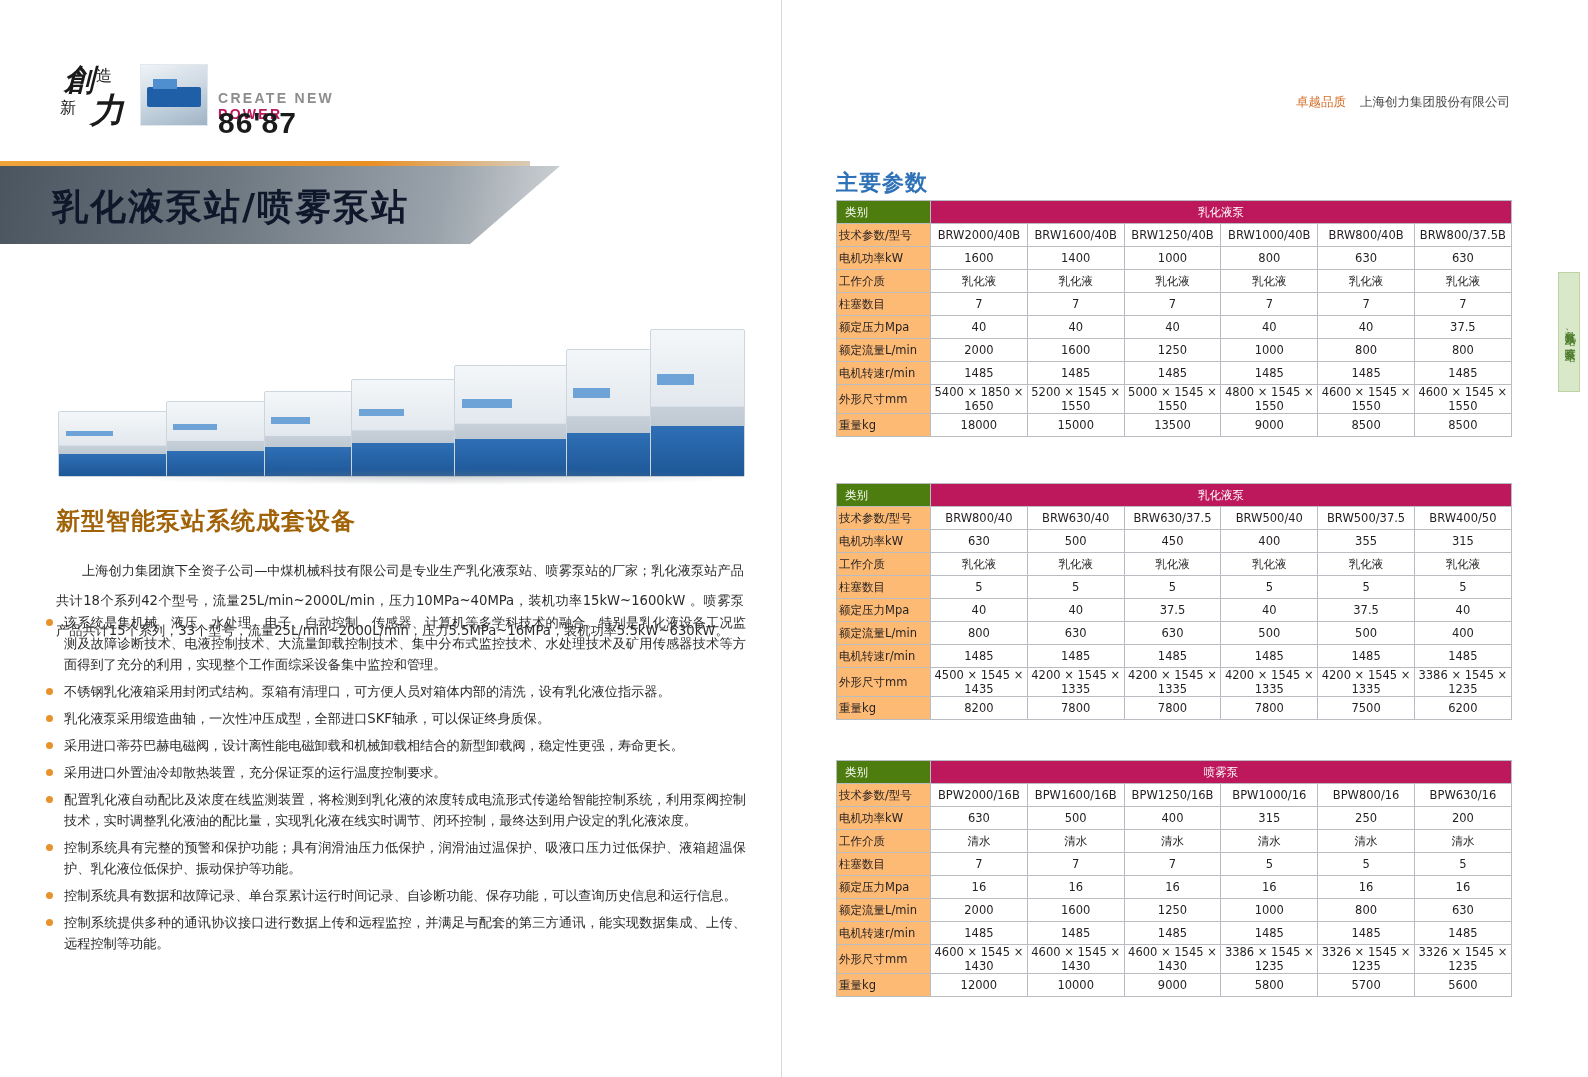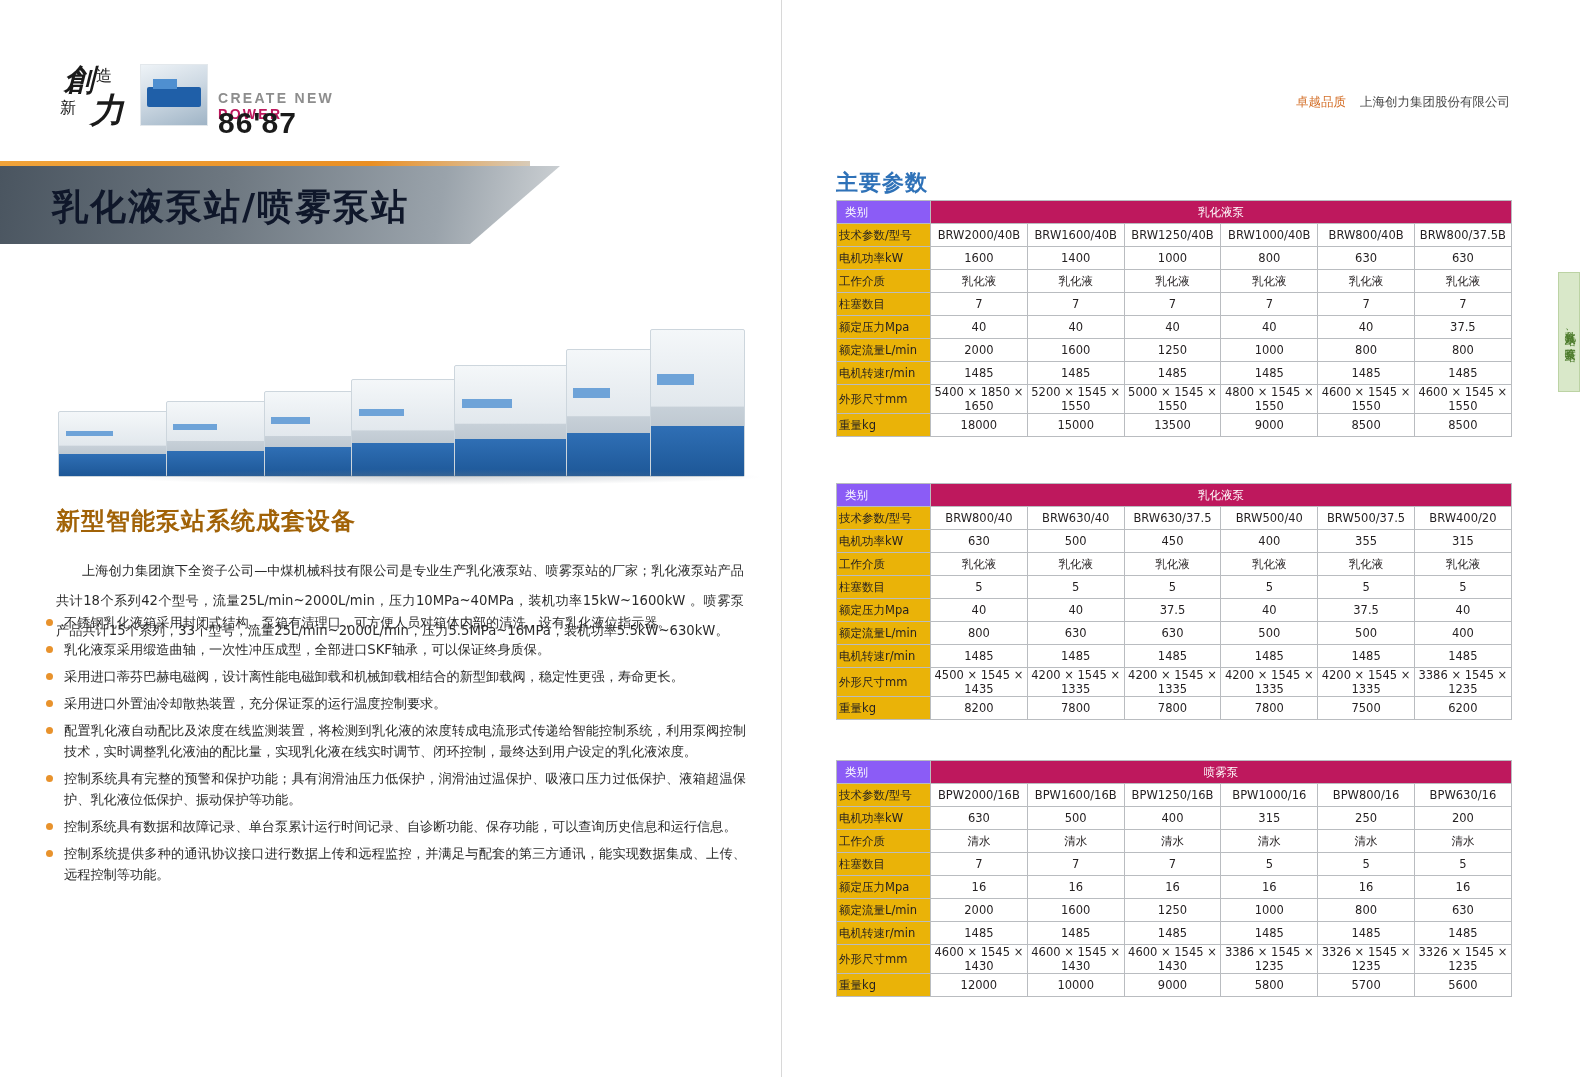--- a/index.html
+++ b/index.html
@@ -146,27 +146,27 @@
   .spec-table td, .spec-table th {
     border:1px solid #b9bcc0;
     height:23px;
     text-align:center;
     vertical-align:middle;
     font-weight:normal;
     padding:0 2px;
     background:#ffffff;
   }
   .spec-table .hdr-cat {
-    background:#8b5cf6; color:#ffffff; font-weight:normal; text-align:left; padding-left:8px;
+    background:#4d7c0f; color:#ffffff; font-weight:normal; text-align:left; padding-left:8px;
   }
   .spec-table .hdr-name {
     background:#be185d; color:#ffffff; font-weight:normal;
   }
   .spec-table .rowlabel {
-    text-align:left; background:#eab308;
+    text-align:left; background:#fdba74;
   }
   .spec-table col.c0 { width:94px; }
   .spec-table col.cx { width:96.8px; }
   #table1 { top:200px; }
   #table2 { top:483px; }
   #table3 { top:760px; }
   
   #side-tab {
     position:absolute; right:8px; top:272px; width:22px; height:120px;
     background:#d9e8c9; border:1px solid #bcd3a4;
@@ -230,20 +230,21 @@
         <div class="blue-base"></div>
       </div>
     <div id="photo-shadow"></div>
   </div>
 
   <div id="section-heading">新型智能泵站系统成套设备</div>
 
   <p id="intro-para">上海创力集团旗下全资子公司—中煤机械科技有限公司是专业生产乳化液泵站、喷雾泵站的厂家；乳化液泵站产品共计18个系列42个型号，流量25L/min~2000L/min，压力10MPa~40MPa，装机功率15kW~1600kW 。喷雾泵产品共计15个系列，33个型号，流量25L/min~2000L/min，压力5.5MPa~16MPa，装机功率5.5kW~630kW。</p>
 
   <div id="bullet-list">
+    <div class="bullet">该系统是集机械、液压、水处理、电子、自动控制、传感器、计算机等多学科技术的融合。特别是乳化液设备工况监测及故障诊断技术、电液控制技术、大流量卸载控制技术、集中分布式监控技术、水处理技术及矿用传感器技术等方面得到了充分的利用，实现整个工作面综采设备集中监控和管理。</div>
     <div class="bullet">不锈钢乳化液箱采用封闭式结构。泵箱有清理口，可方便人员对箱体内部的清洗，设有乳化液位指示器。</div>
     <div class="bullet">乳化液泵采用缎造曲轴，一次性冲压成型，全部进口SKF轴承，可以保证终身质保。</div>
     <div class="bullet">采用进口蒂芬巴赫电磁阀，设计离性能电磁卸载和机械卸载相结合的新型卸载阀，稳定性更强，寿命更长。</div>
     <div class="bullet">采用进口外置油冷却散热装置，充分保证泵的运行温度控制要求。</div>
     <div class="bullet">配置乳化液自动配比及浓度在线监测装置，将检测到乳化液的浓度转成电流形式传递给智能控制系统，利用泵阀控制技术，实时调整乳化液油的配比量，实现乳化液在线实时调节、闭环控制，最终达到用户设定的乳化液浓度。</div>
     <div class="bullet">控制系统具有完整的预警和保护功能；具有润滑油压力低保护，润滑油过温保护、吸液口压力过低保护、液箱超温保护、乳化液位低保护、振动保护等功能。</div>
     <div class="bullet">控制系统具有数据和故障记录、单台泵累计运行时间记录、自诊断功能、保存功能，可以查询历史信息和运行信息。</div>
     <div class="bullet">控制系统提供多种的通讯协议接口进行数据上传和远程监控，并满足与配套的第三方通讯，能实现数据集成、上传、远程控制等功能。</div>
   </div>
 </div>
@@ -371,21 +372,21 @@
         <td class="hdr-cat">类别</td>
         <td class="hdr-name" colspan="6">乳化液泵</td>
       </tr>
       <tr>
         <td class="rowlabel">技术参数/型号</td>
         <td>BRW800/40</td>
         <td>BRW630/40</td>
         <td>BRW630/37.5</td>
         <td>BRW500/40</td>
         <td>BRW500/37.5</td>
-        <td>BRW400/20</td>
+        <td>BRW400/50</td>
       </tr>
       <tr>
           <td class="rowlabel">电机功率kW</td>
           <td>630</td>
           <td>500</td>
           <td>450</td>
           <td>400</td>
           <td>355</td>
           <td>315</td>
         </tr>

